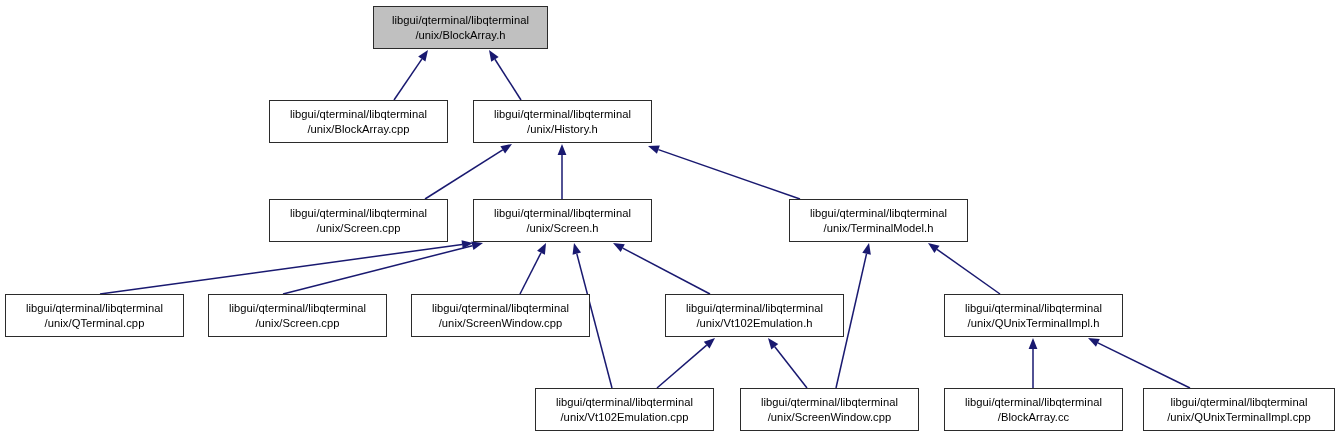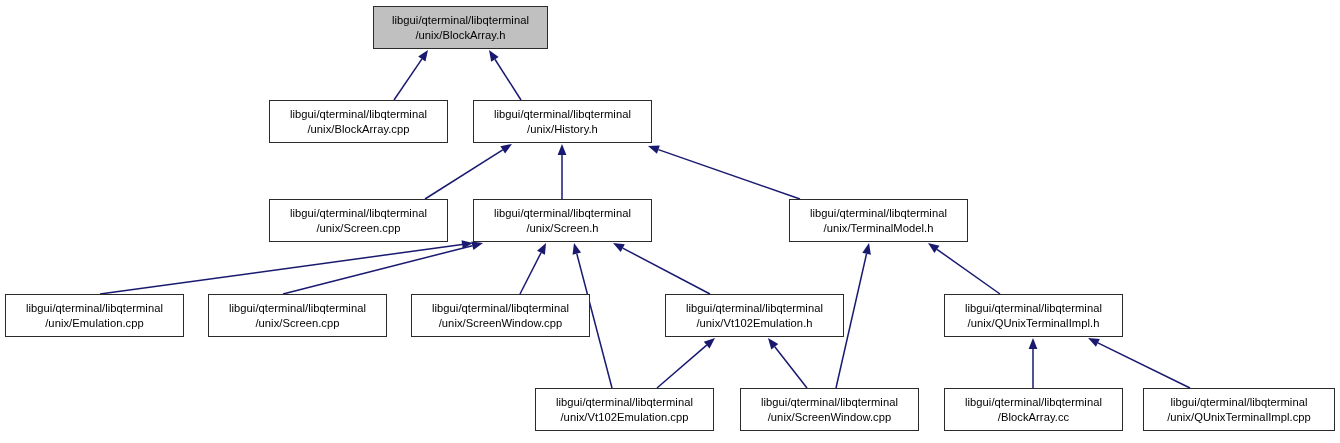--- a/index.html
+++ b/index.html
@@ -140,21 +140,21 @@
     <div class="node" style="left: 473px; top: 199px; width: 179px; height: 43px; background: rgb(255, 255, 255); border-color: rgb(43, 43, 43);">
       <span class="line1">libgui/qterminal/libqterminal</span>
       <span class="line2">/unix/Screen.h</span>
     </div>
     <div class="node" style="left: 789px; top: 199px; width: 179px; height: 43px; background: rgb(255, 255, 255); border-color: rgb(43, 43, 43);">
       <span class="line1">libgui/qterminal/libqterminal</span>
       <span class="line2">/unix/TerminalModel.h</span>
     </div>
     <div class="node" style="left: 5px; top: 294px; width: 179px; height: 43px; background: rgb(255, 255, 255); border-color: rgb(43, 43, 43);">
       <span class="line1">libgui/qterminal/libqterminal</span>
-      <span class="line2">/unix/Emulation.cpp</span>
+      <span class="line2">/unix/QTerminal.cpp</span>
     </div>
     <div class="node" style="left: 208px; top: 294px; width: 179px; height: 43px; background: rgb(255, 255, 255); border-color: rgb(43, 43, 43);">
       <span class="line1">libgui/qterminal/libqterminal</span>
       <span class="line2">/unix/Screen.cpp</span>
     </div>
     <div class="node" style="left: 411px; top: 294px; width: 179px; height: 43px; background: rgb(255, 255, 255); border-color: rgb(43, 43, 43);">
       <span class="line1">libgui/qterminal/libqterminal</span>
       <span class="line2">/unix/ScreenWindow.cpp</span>
     </div>
     <div class="node" style="left: 665px; top: 294px; width: 179px; height: 43px; background: rgb(255, 255, 255); border-color: rgb(43, 43, 43);">

